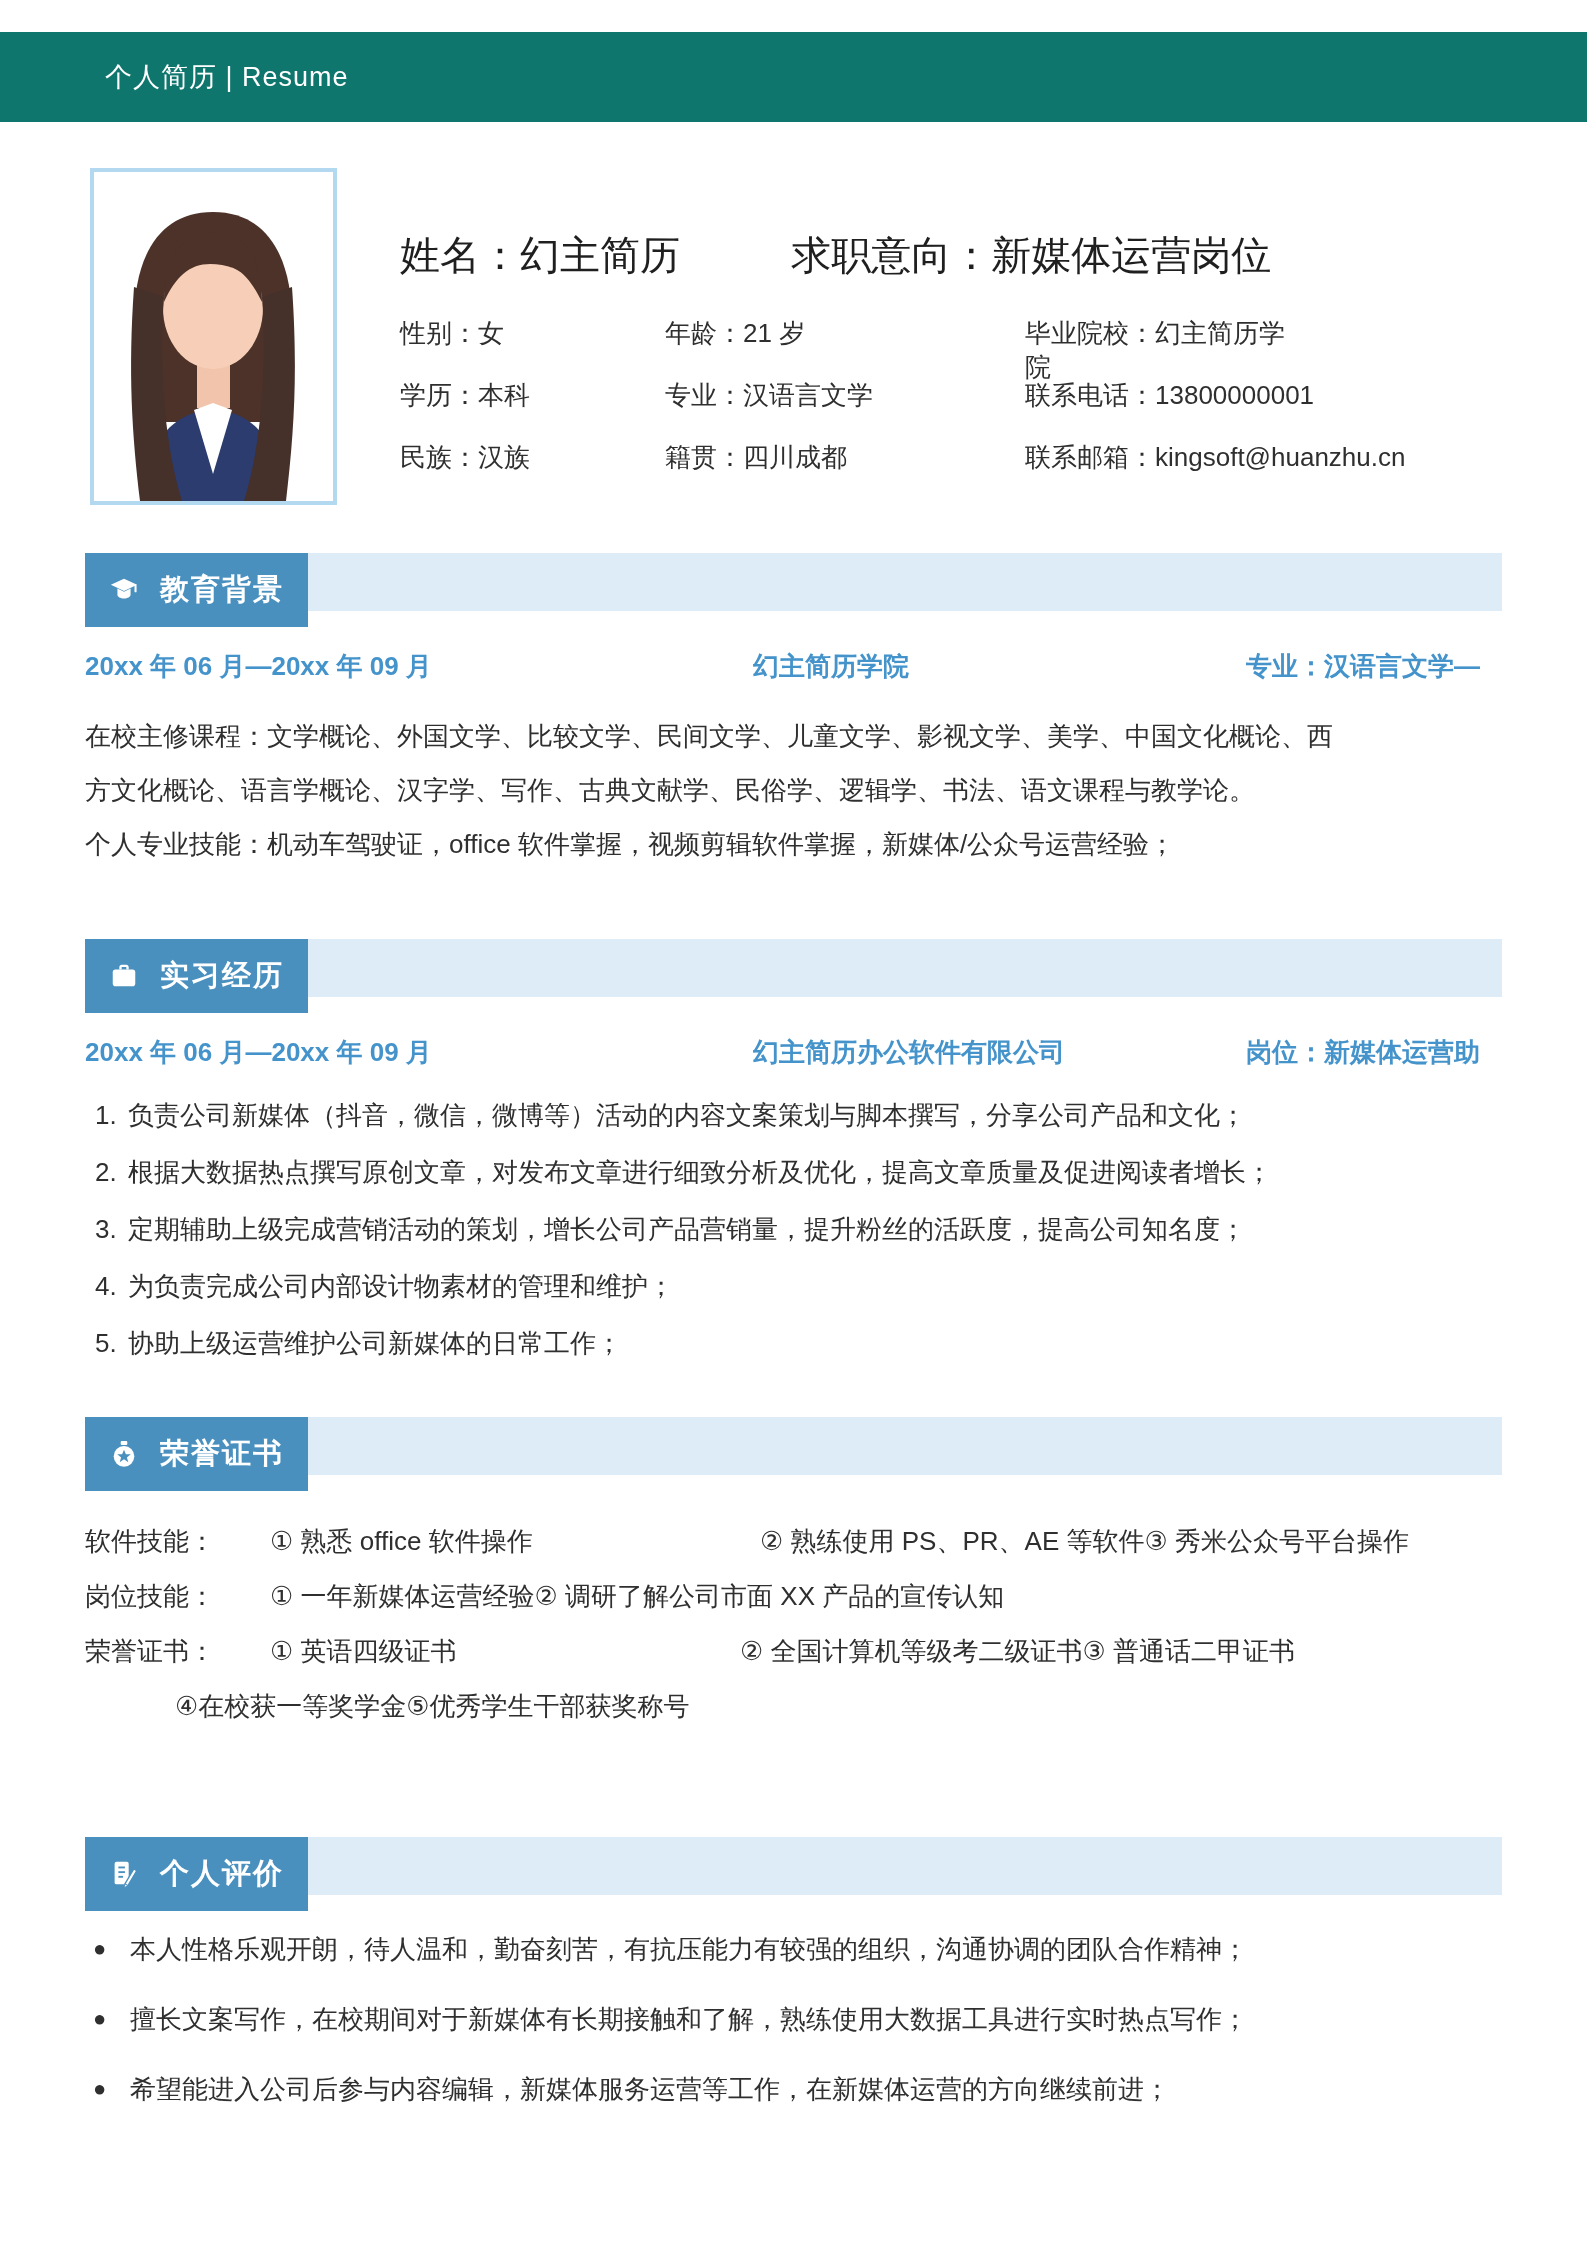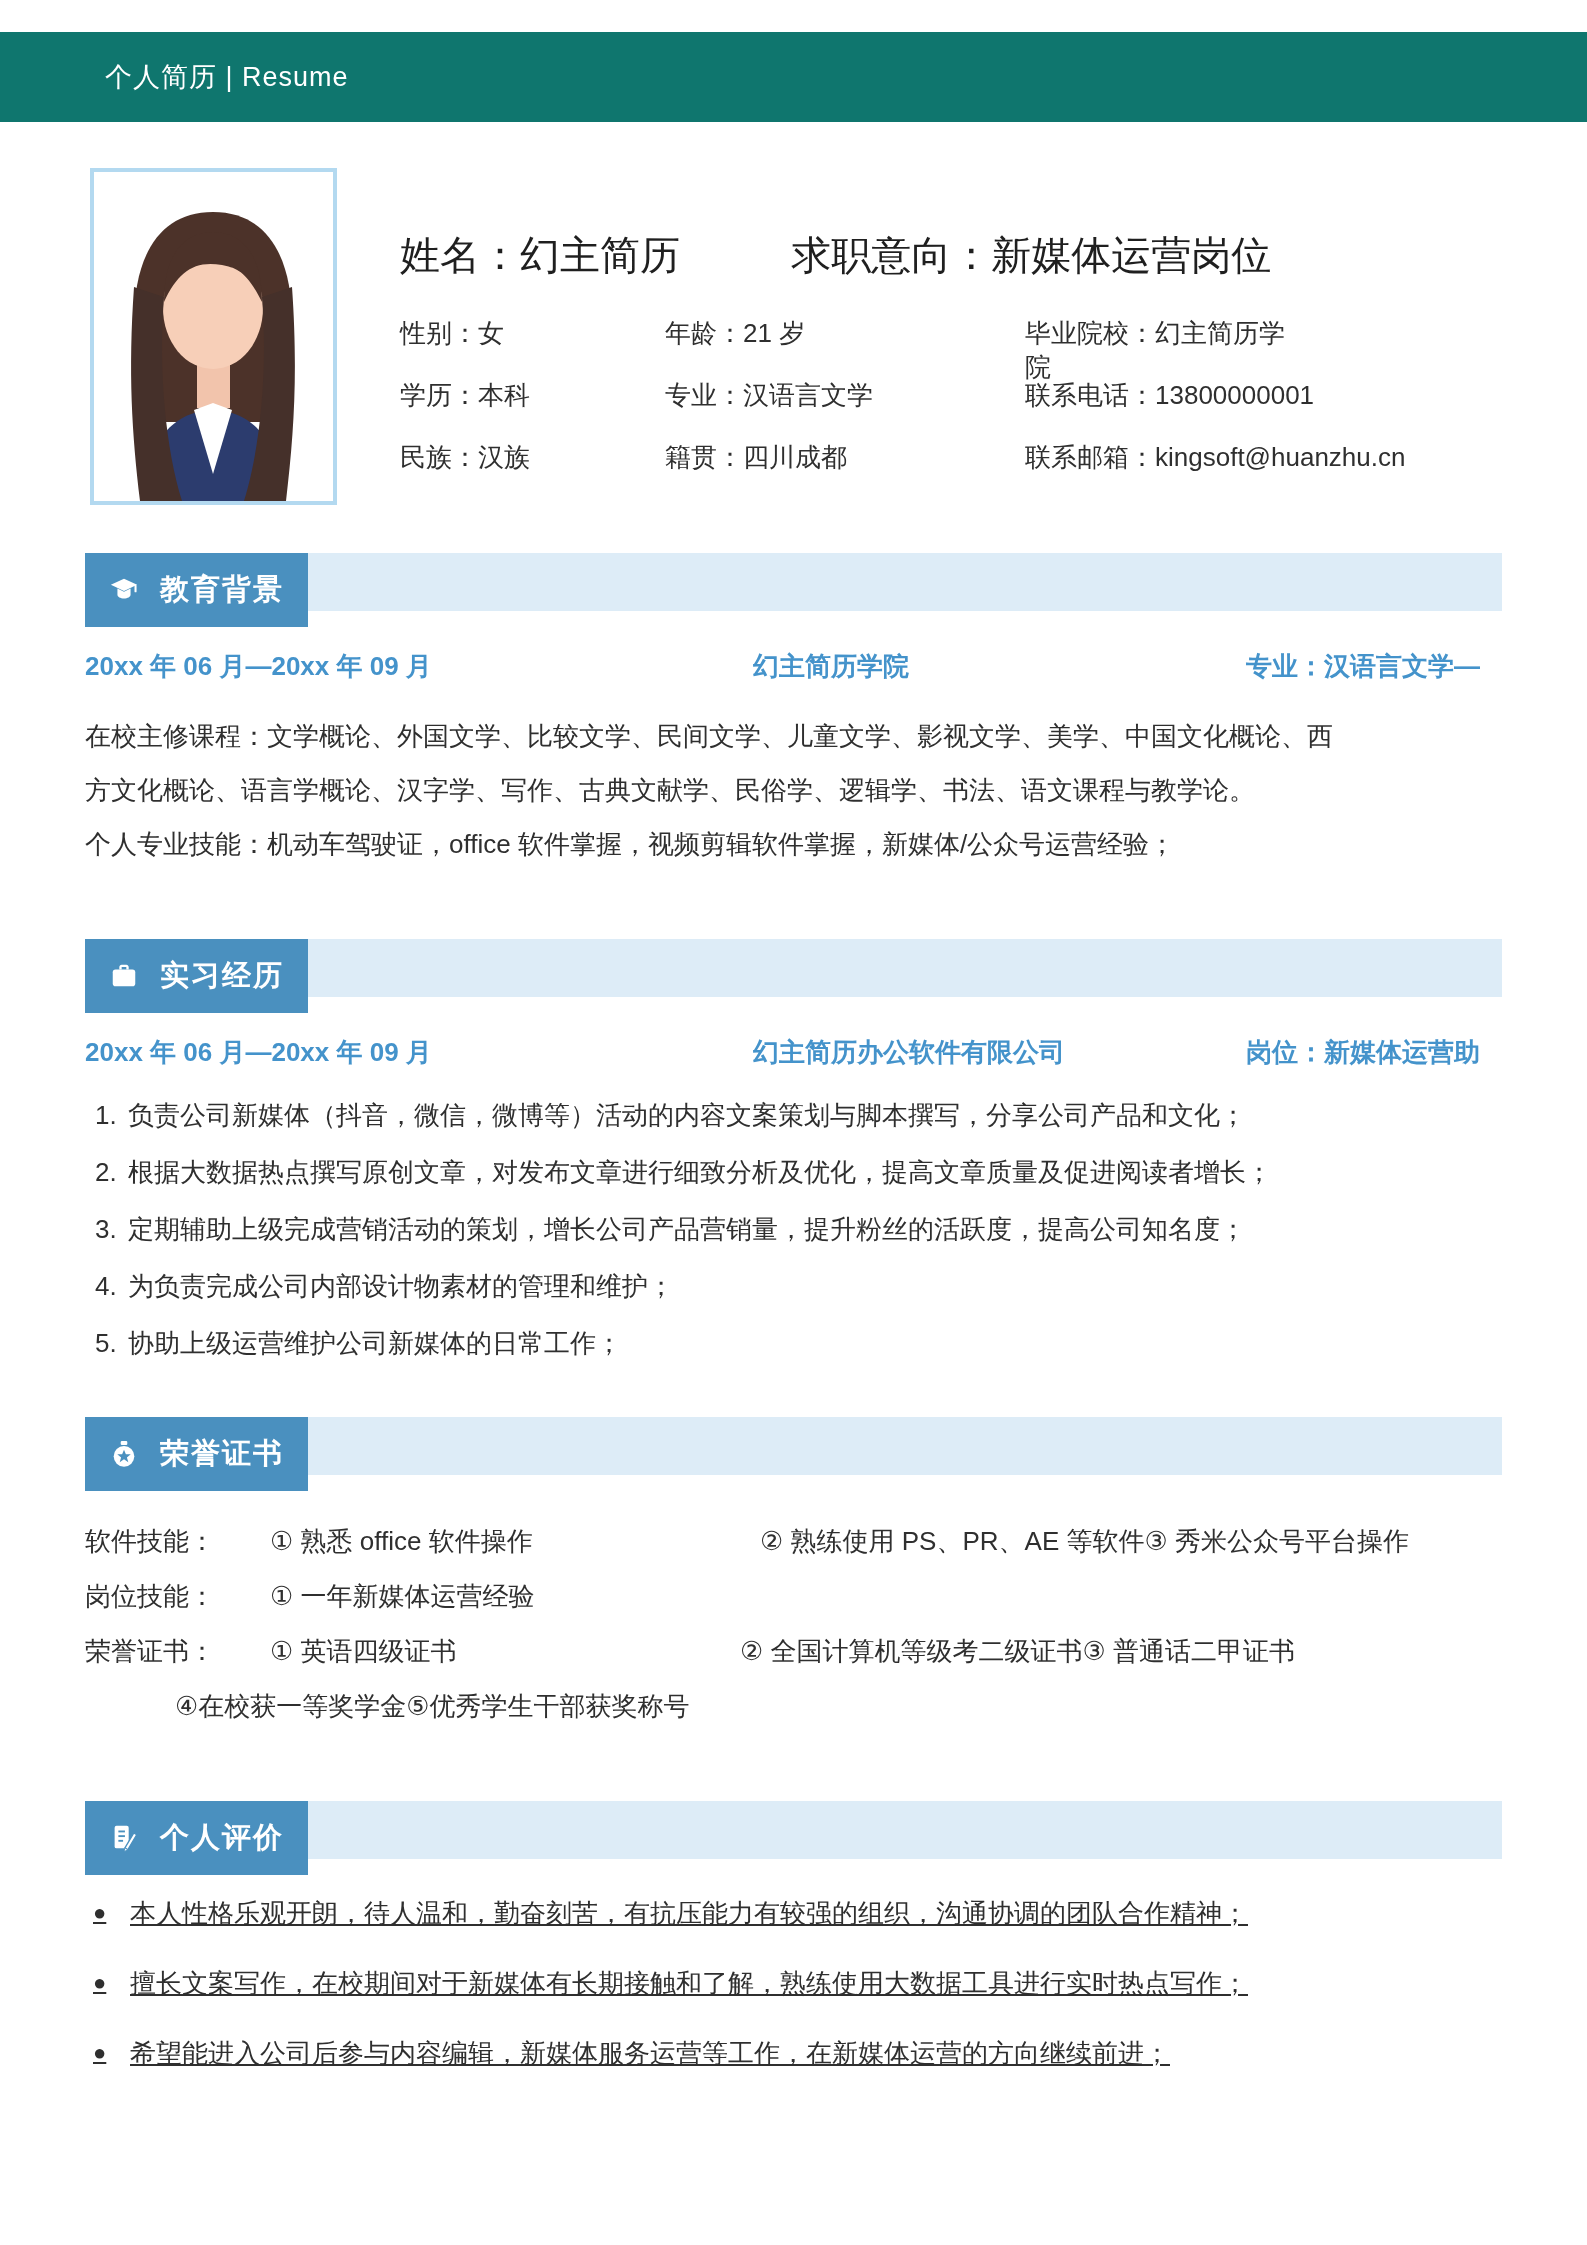--- a/index.html
+++ b/index.html
@@ -53,21 +53,21 @@
   .honor-rows{margin-top:34px;}
   .h-row{display:flex;line-height:36px;margin-bottom:19px;white-space:nowrap;}
   .h-row .lbl{width:185px;flex:none;}
   .h-row.r1 .it:nth-of-type(1){width:357px;}
   .h-row.r1 .it:nth-of-type(2){width:490px;}
   .h-row.r2 .it:nth-of-type(1){width:357px;}
   .h-row.r3 .it:nth-of-type(1){width:320px;}
   .h-row.r3 .it:nth-of-type(2){width:470px;}
   .h-row.r4{padding-left:90px;}
   .h-row.r4 .it:nth-of-type(1){width:216px;}
-  .sec-eval{margin-top:77px;text-decoration:underline;}
+  .sec-eval{margin-top:113px;}
   .eval-list{margin-top:22px;}
   .eval-item{display:flex;line-height:36px;margin-bottom:34px;}
   .eval-item .bullet{width:45px;flex:none;padding-left:8px;box-sizing:border-box;font-size:22px;}
 </style>
 </head>
 <body>
 
 <header class="topbar">
   <span>个人简历 | Resume</span>
 </header>
@@ -183,20 +183,21 @@
     <div class="honor-rows">
       <div class="h-row r1">
         <span class="lbl">软件技能：</span>
           <span class="it">① 熟悉 office 软件操作</span>
           <span class="it">② 熟练使用 PS、PR、AE 等软件</span>
           <span class="it">③ 秀米公众号平台操作</span>
       </div>
       <div class="h-row r2">
         <span class="lbl">岗位技能：</span>
           <span class="it">① 一年新媒体运营经验</span>
+          <span class="it">② 调研了解公司市面 XX 产品的宣传认知</span>
       </div>
       <div class="h-row r3">
         <span class="lbl">荣誉证书：</span>
           <span class="it">① 英语四级证书</span>
           <span class="it">② 全国计算机等级考二级证书</span>
           <span class="it">③ 普通话二甲证书</span>
       </div>
       <div class="h-row r4">
         <span></span>
           <span class="it">④在校获一等奖学金</span>

